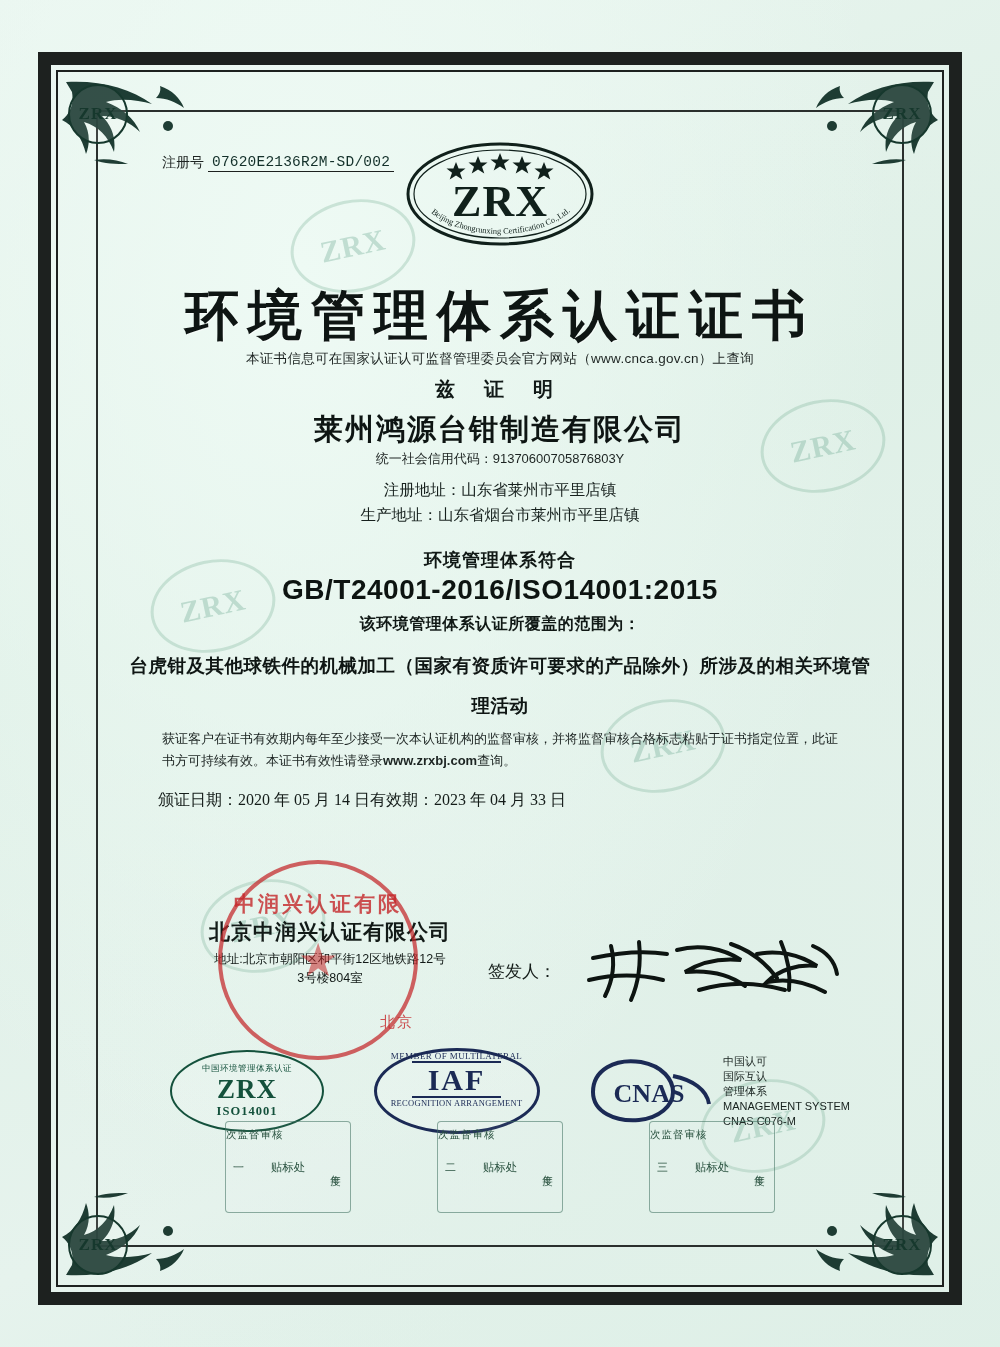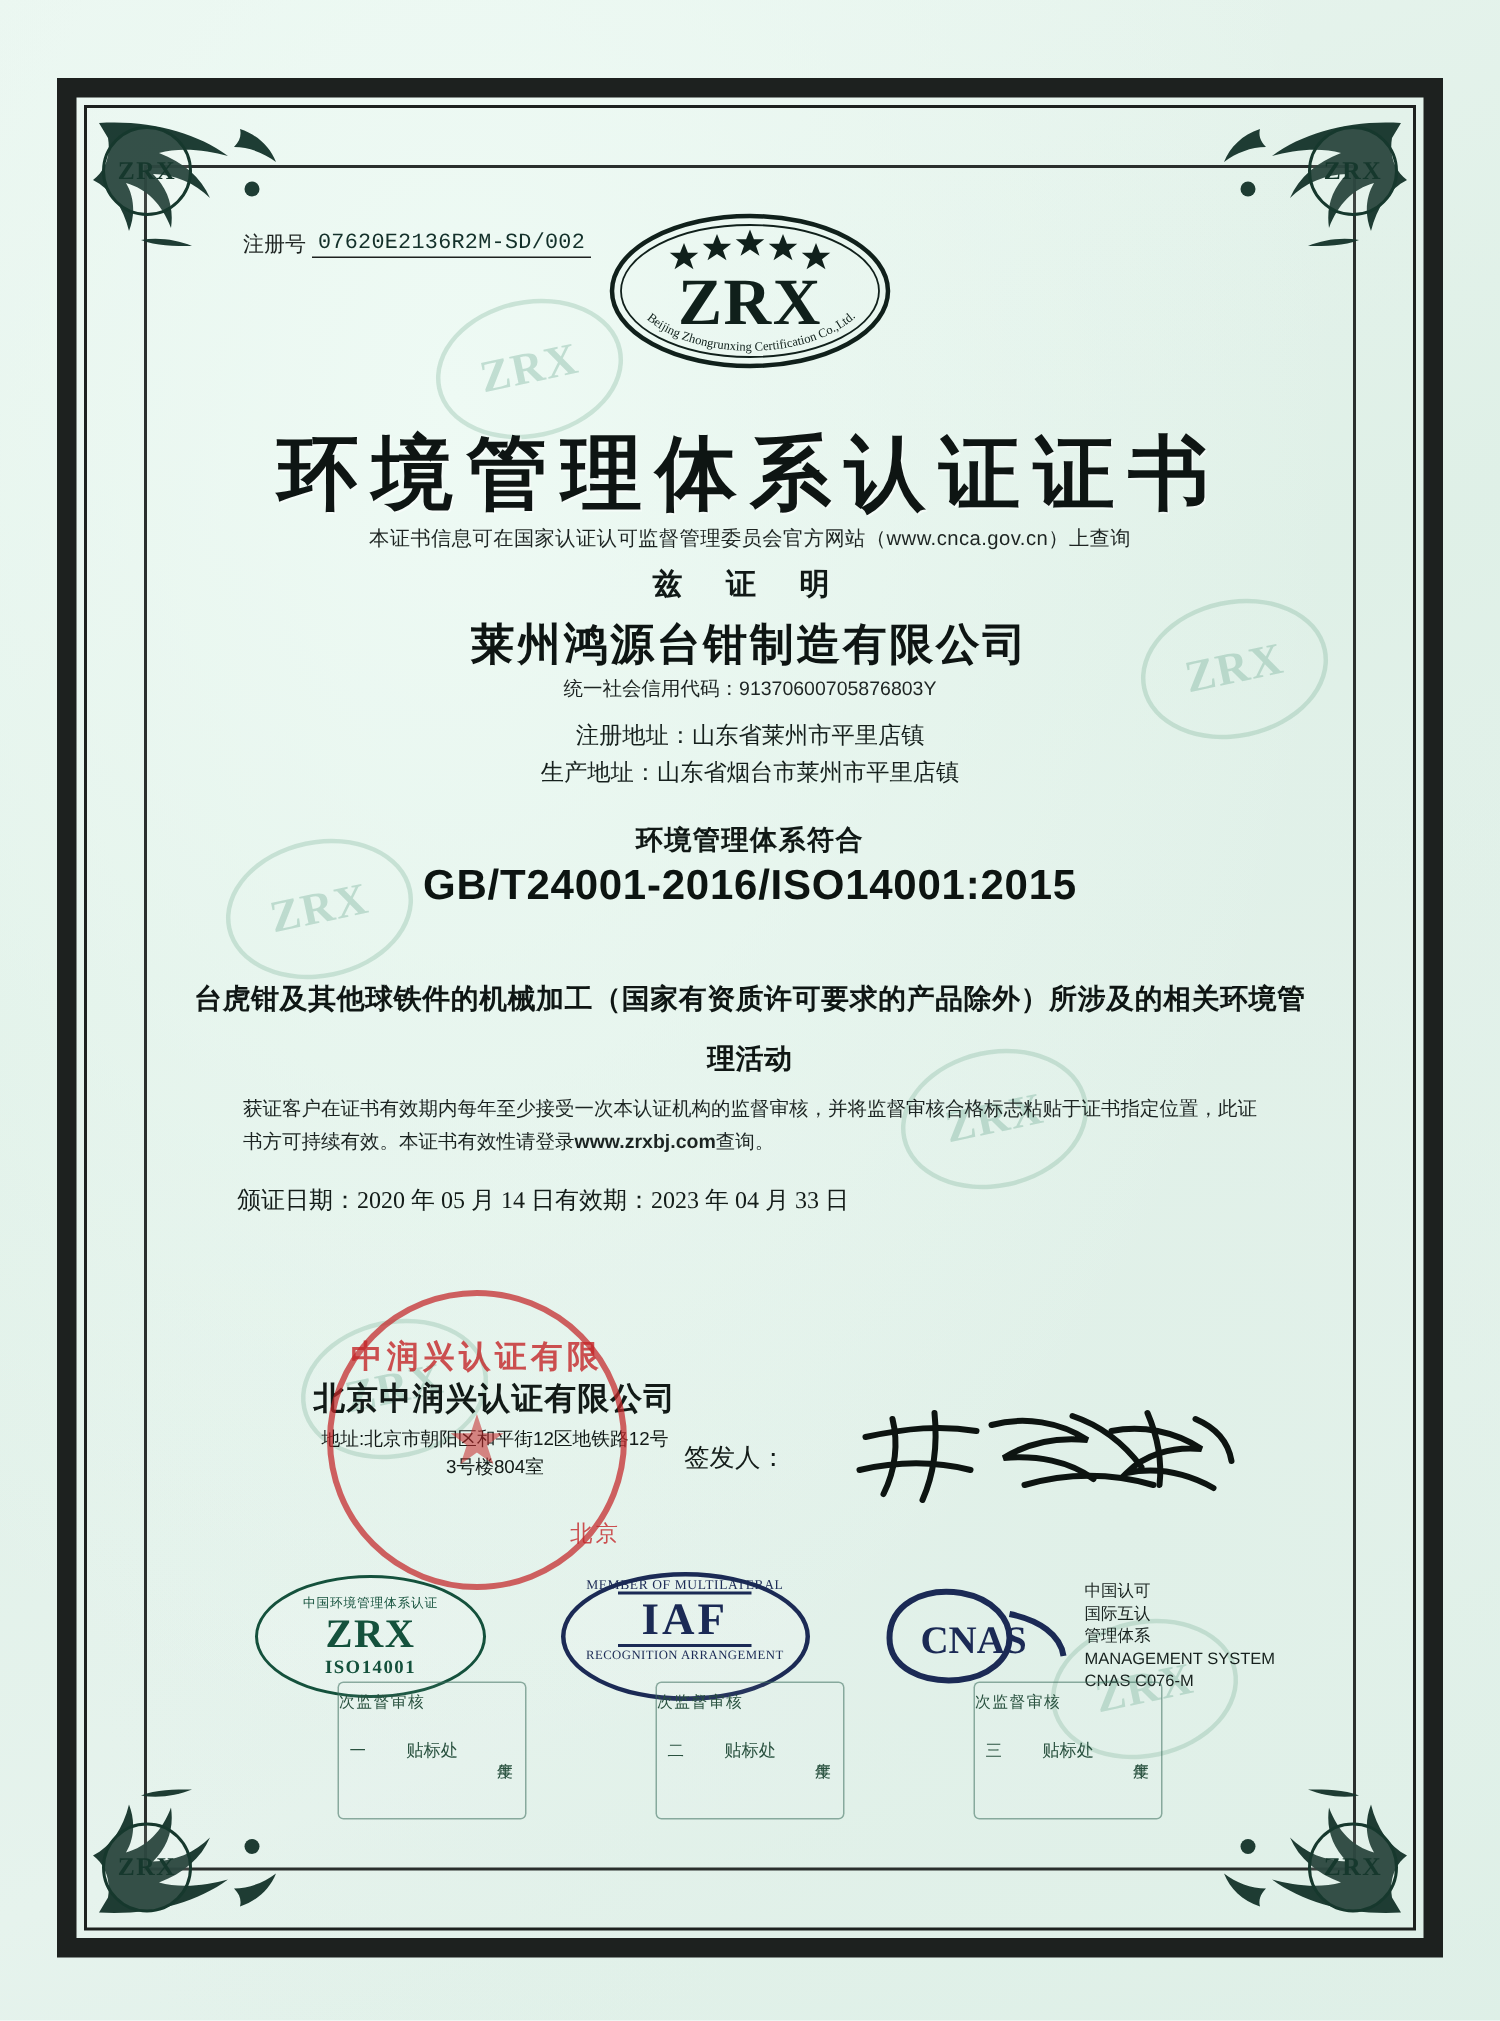--- a/index.html
+++ b/index.html
@@ -317,20 +317,21 @@
     right: 34px;
     width: 400px;
     display: flex;
     align-items: center;
     gap: 10px;
   }
   .sign-label {
     font-size: 17px;
     color: #141c19;
     white-space: nowrap;
+    margin-left: 32px;
   }
   .sign-mark {
     flex: 1;
     height: 86px;
     color: #0d1411;
   }
   .sign-mark svg { width: 100%; height: 100%; }
 
   
   .logos {
@@ -533,20 +534,21 @@
     <div class="cert-title">环境管理体系认证证书</div>
     <div class="sub-note">本证书信息可在国家认证认可监督管理委员会官方网站（www.cnca.gov.cn）上查询</div>
     <div class="hereby">兹 证 明</div>
     <div class="company">莱州鸿源台钳制造有限公司</div>
     <div class="credit-code">统一社会信用代码：91370600705876803Y</div>
     <div class="addr1">注册地址：山东省莱州市平里店镇</div>
     <div class="addr2">生产地址：山东省烟台市莱州市平里店镇</div>
 
     <div class="conform">环境管理体系符合</div>
     <div class="standard">GB/T24001-2016/ISO14001:2015</div>
+    <div class="scope-label">该环境管理体系认证所覆盖的范围为：</div>
     <div class="scope-text">
       <span>台虎钳及其他球铁件的机械加工（国家有资质许可要求的产品除外）所涉及的相关环境管</span>
       <span class="line2">理活动</span>
     </div>
 
     <div class="fineprint">
       <span>获证客户在证书有效期内每年至少接受一次本认证机构的监督审核，并将监督审核合格标志粘贴于证书指定位置，此证书方可持续有效。本证书有效性请登录</span><b>www.zrxbj.com</b><span>查询。</span>
     </div>
 
     <div class="dates">

